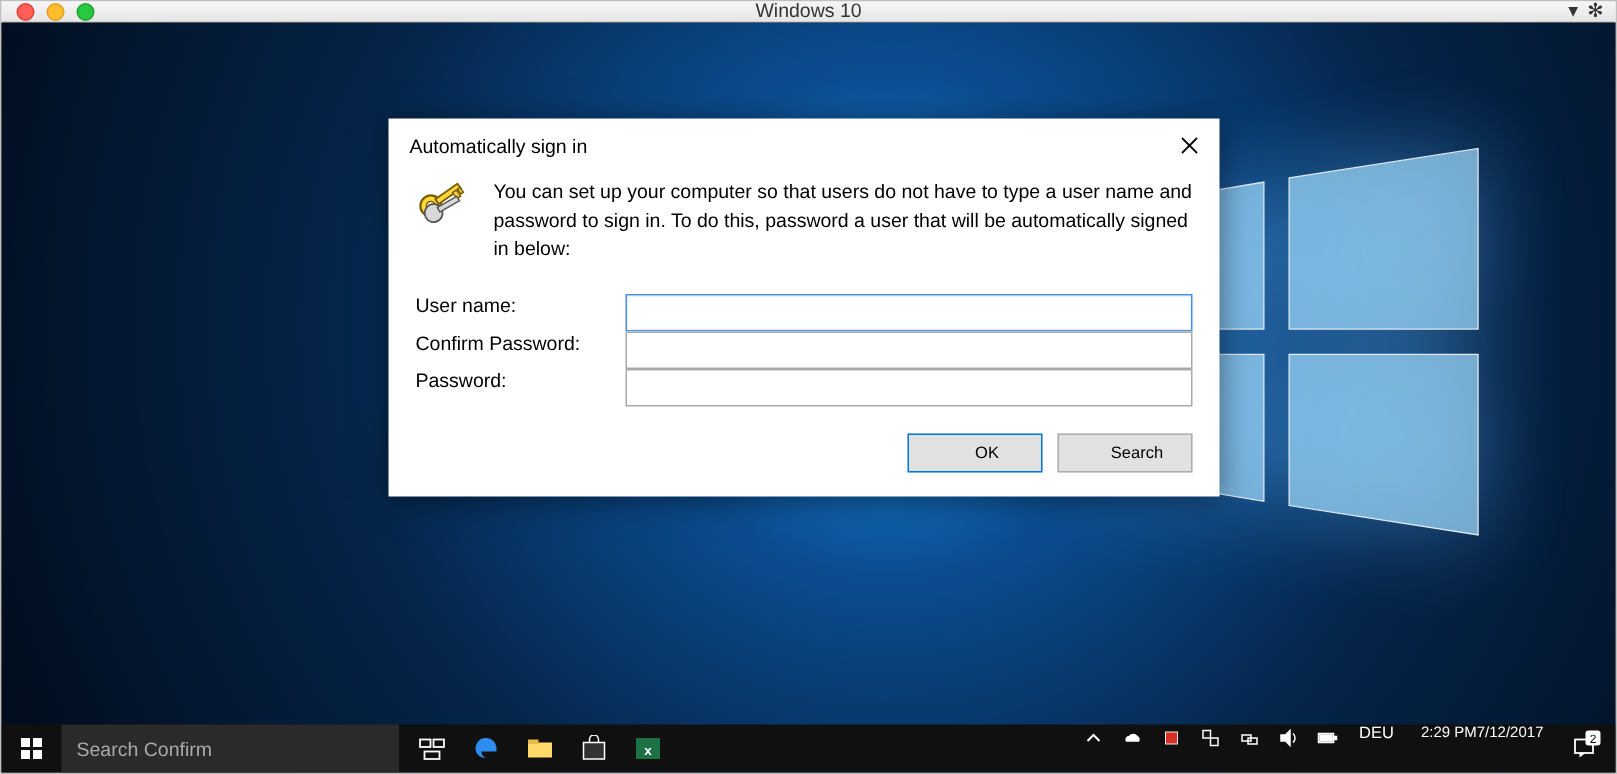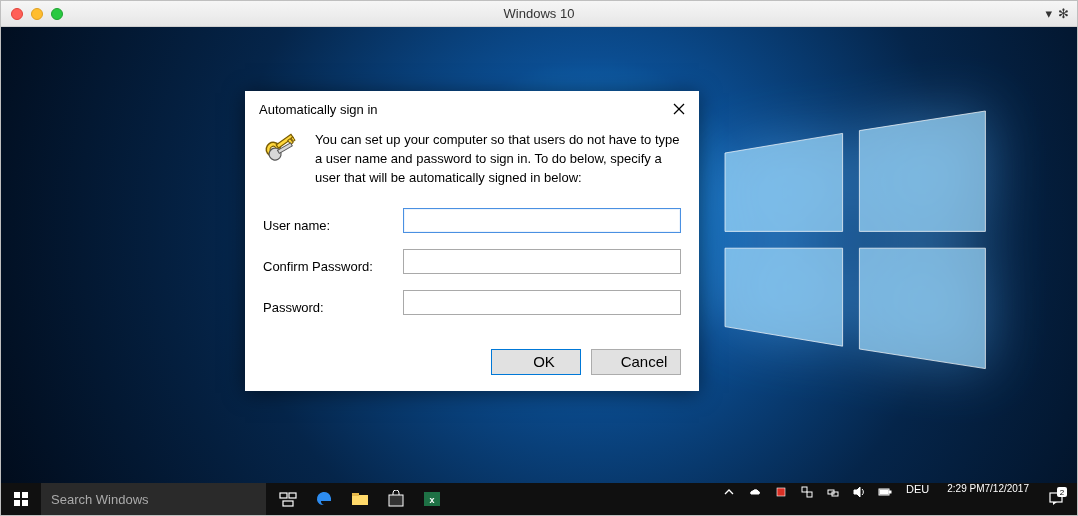--- a/index.html
+++ b/index.html
@@ -1,52 +1,52 @@
 <!DOCTYPE html>
 <html><head>
 <meta charset="utf-8">
 <style>
   * { box-sizing: border-box; margin: 0; padding: 0; font-family: "Segoe UI", "Helvetica Neue", Arial, sans-serif; }
   body { width: 1078px; height: 516px; overflow: hidden; background: #fff; }
 
   
   .mac-window { width: 1078px; height: 516px; display: flex; flex-direction: column; border: 1px solid #bfbfbf; }
-  .mac-titlebar { height: 26px; background: linear-gradient(#f6f6f6,#e6e6e6); display: flex; align-items: center; border-bottom: 1px solid #cfcfcf; position: relative; }
+  .mac-titlebar { height: 14px; background: linear-gradient(#f6f6f6,#e6e6e6); display: flex; align-items: flex-end; border-bottom: 1px solid #cfcfcf; position: relative; }
   .traffic-lights { display: flex; gap: 8px; margin-left: 10px; }
   .tl { width: 12px; height: 12px; border-radius: 50%; }
   .tl.red { background:#ff5f57; border:0.5px solid #e24238; }
   .tl.yellow { background:#ffbd2e; border:0.5px solid #e0a020; }
   .tl.green { background:#28c940; border:0.5px solid #1fa330; }
   .mac-title { position:absolute; left:0; right:0; text-align:center; font-size:13px; color:#333; }
   .mac-right-controls { position:absolute; right:8px; display:flex; gap:6px; font-size:13px; color:#333; }
 
   
   .vm-area { flex:1; position:relative; background:#000; overflow:hidden; }
 
   
   .win-desktop { position:absolute; inset:0; background: radial-gradient(circle at 55% 40%, #1fa2ff 0%, #0b4d91 25%, #05254a 55%, #010b1a 100%); }
   .win-logo { position:absolute; top:70px; left:680px; width:340px; height:280px; opacity:0.95; }
   .win-logo svg { width:100%; height:100%; filter: drop-shadow(0 0 30px rgba(90,180,255,0.6)); }
 
   
-  .dialog { position:absolute; top:64px; left:244px; width:454px; background:#fff; color:#000; font-size:13px; padding: 0; box-shadow: 0 2px 20px rgba(0,0,0,0.5); }
+  .dialog { position:absolute; top:64px; left:258px; width:554px; background:#fff; color:#000; font-size:13px; padding: 0; box-shadow: 0 2px 20px rgba(0,0,0,0.5); }
   .dlg-titlebar { display:flex; align-items:center; justify-content:space-between; padding: 8px 10px 10px 14px; }
   .dlg-title { font-size:13px; }
   .dlg-close { width:20px; height:20px; display:flex; align-items:center; justify-content:center; }
   .dlg-close svg { width:12px; height:12px; stroke:#000; stroke-width:1.2; }
   .dlg-body { padding: 0 18px 16px 18px; }
   .dlg-desc { display:flex; gap:12px; margin-bottom:20px; padding-top:2px; }
   .keys-icon { width:40px; height:40px; flex-shrink:0; }
   .dlg-desc-text { font-size:13px; line-height:1.45; }
-  .form-row { display:flex; align-items:flex-end; margin-bottom:16px; }
+  .form-row { display:flex; align-items:flex-start; }
   .form-label { width:140px; font-size:13px; }
   .form-input { flex:1; height:25px; font-size:13px; padding:2px 6px; border:1px solid #a9a9a9; outline:none; }
   .form-input.focused { border:1px solid #4a90e2; box-shadow: inset 0 0 0 1px rgba(74,144,226,0.1); }
   .dlg-buttons { display:flex; justify-content:flex-end; gap:10px; padding:2px 18px 16px 18px; }
-  .dlg-btn { width:90px; height:26px; font-size:15px; background:#e1e1e1; border:1px solid #acacac; cursor:default;padding-left:16px; }
+  .dlg-btn { width:90px; height:26px; font-size:11px; background:#e1e1e1; border:1px solid #acacac; cursor:default;padding-left:16px; }
   .dlg-btn.primary { border:1.5px solid #0078d7; }
 
   
   .taskbar { position:absolute; bottom:0; left:0; right:0; height:32px; background:#101010; display:flex; align-items:center; color:#fff; font-size:12px; padding-right:6px; }
   .start-btn { width:40px; height:32px; display:flex; align-items:center; justify-content:center; }
   .start-btn svg { width:16px; height:16px; }
   .search-box { width:225px; height:32px; background:#2a2a2a; display:flex; align-items:center; padding-left:10px; color:#aaa; font-size:13px; }
   .task-icons { display:flex; align-items:center; gap:0; margin-left:4px; }
   .task-icon { width:36px; height:32px; display:flex; align-items:center; justify-content:center; }
   .task-icon svg { width:18px; height:18px; }
@@ -110,55 +110,55 @@
                 <rect x="18" y="11" width="18" height="4" fill="#ffd83d" stroke="#7a5c00" stroke-width="1.2"></rect>
                 <rect x="30" y="14" width="3" height="5" fill="#ffd83d" stroke="#7a5c00" stroke-width="1"></rect>
                 <rect x="34" y="14" width="2" height="4" fill="#ffd83d" stroke="#7a5c00" stroke-width="1"></rect>
               </g>
               <g transform="translate(3,6) rotate(-30 20 20)">
                 <circle cx="12" cy="12" r="6" fill="#d8d8d8" stroke="#555" stroke-width="1.2"></circle>
                 <rect x="16" y="10" width="15" height="3.5" fill="#d8d8d8" stroke="#555" stroke-width="1"></rect>
               </g>
             </svg>
           </div>
-          <div class="dlg-desc-text">You can set up your computer so that users do not have to type a user name and password to sign in. To do below, specify a user that will be automatically signed in below:</div>
+          <div class="dlg-desc-text">You can set up your computer so that users do not have to type a user name and password to sign in. To do this, password a user that will be automatically signed in below:</div>
         </div>
 
         <div class="form-row">
           <div class="form-label">User name:</div>
           <input class="form-input focused" type="text" value="" style="">
         </div>
         <div class="form-row">
           <div class="form-label">Confirm Password:</div>
           <input class="form-input" type="password" value="" style="">
         </div>
         <div class="form-row">
           <div class="form-label">Password:</div>
           <input class="form-input" type="password" value="" style="">
         </div>
       </div>
       <div class="dlg-buttons">
         <button class="dlg-btn primary">OK</button>
-        <button class="dlg-btn">Cancel</button>
+        <button class="dlg-btn">Search</button>
       </div>
     </div>
 
     <div class="taskbar">
       <div class="start-btn">
         <svg viewBox="0 0 16 16">
             <g fill="#fff">
               <rect x="1" y="1" width="6" height="6"></rect>
               <rect x="9" y="1" width="6" height="6"></rect>
               <rect x="1" y="9" width="6" height="6"></rect>
               <rect x="9" y="9" width="6" height="6"></rect>
             </g>
           </svg>
       </div>
       <div class="search-box">
-        <span>Search Windows</span>
+        <span>Search Confirm</span>
       </div>
       <div class="task-icons">
         <div class="task-icon">
           <svg viewBox="0 0 18 18">
               <rect x="1" y="3" width="7" height="5" fill="none" stroke="#fff" stroke-width="1.2"></rect>
               <rect x="10" y="3" width="7" height="5" fill="none" stroke="#fff" stroke-width="1.2"></rect>
               <rect x="4" y="11" width="10" height="5" fill="none" stroke="#fff" stroke-width="1.2"></rect>
             </svg>
         </div>
         <div class="task-icon">

